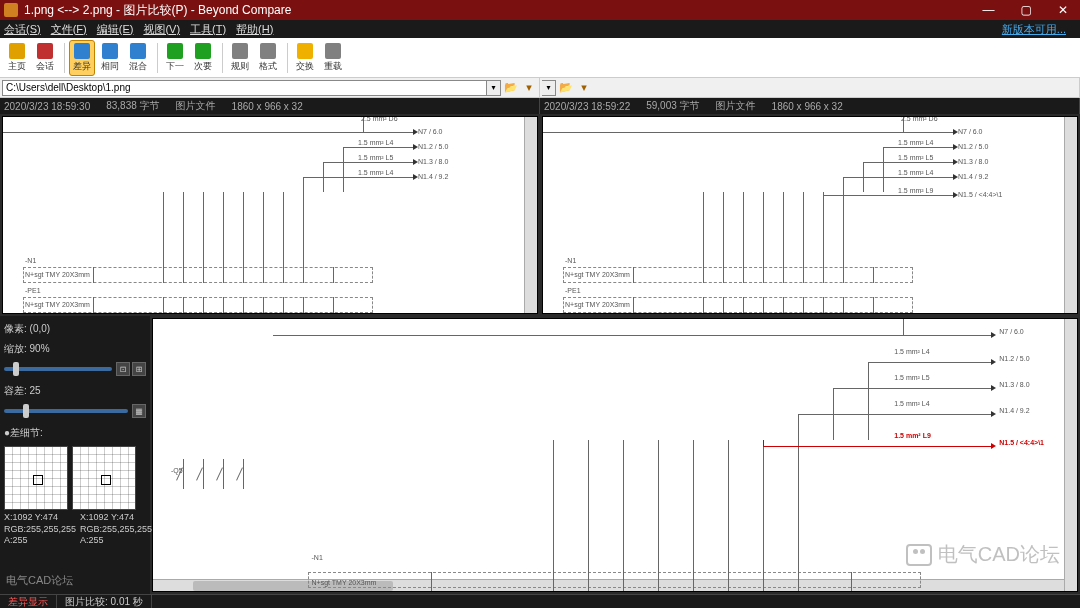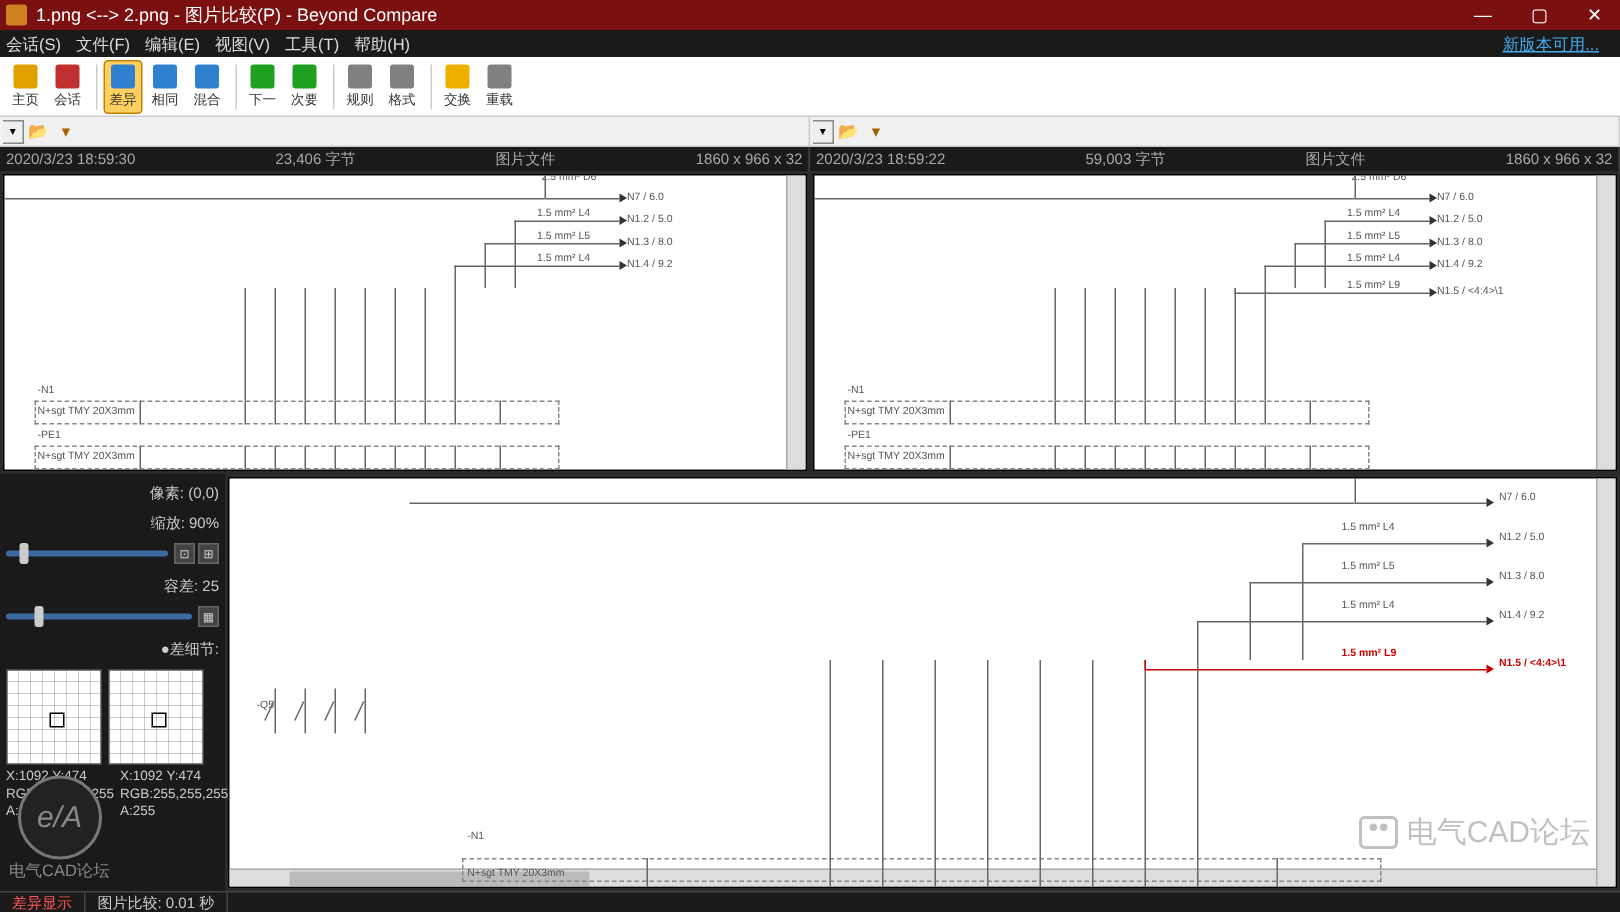--- a/index.html
+++ b/index.html
@@ -5,21 +5,21 @@
 * { margin: 0; padding: 0; box-sizing: border-box; font-family: "Microsoft YaHei", "Segoe UI", Tahoma, sans-serif; }
 body { background: #2a2a2a; width: 1080px; height: 608px; overflow: hidden; position: relative; font-size: 11px; }
 
 .title-bar { background: #7a1010; color: #fff; height: 20px; display: flex; align-items: center; padding: 0 4px; }
 .title-bar .app-icon { width: 14px; height: 14px; background: #d08020; border-radius: 2px; margin-right: 6px; }
 .title-bar .title-text { flex: 1; font-size: 12px; }
 .title-bar .win-btns { display: flex; gap: 10px; font-size: 12px; }
 .title-bar .win-btns span { cursor: pointer; padding: 0 8px; }
 
 .menu-bar { background: #1a1a1a; color: #ddd; height: 18px; display: flex; align-items: center; padding: 0 4px; font-size: 11px; }
-.menu-bar span { margin-right: 10px; cursor: pointer; }
+.menu-bar span { margin-right: 10px; cursor: pointer; text-decoration: underline; }
 .menu-bar .right-link { margin-left: auto; color: #4ae; text-decoration: underline; }
 
 .tool-bar { background: #fff; height: 40px; border-bottom: 1px solid #ccc; display: flex; align-items: center; padding: 0 4px; }
 .tool-btn { display: flex; flex-direction: column; align-items: center; justify-content: center; width: 26px; height: 36px; margin-right: 2px; cursor: pointer; border-radius: 3px; }
 .tool-btn.active { background: #ffd060; border: 1px solid #c08000; }
 .tool-btn .ic { width: 16px; height: 16px; border-radius: 2px; }
 .tool-btn .lb { font-size: 9px; color: #333; margin-top: 1px; }
 .tool-sep { width: 1px; height: 30px; background: #ccc; margin: 0 4px; }
 .ic-home{background:#e0a000}.ic-sess{background:#c03030}
 .ic-diff{background:#3080d0}.ic-same{background:#3080d0}.ic-struct{background:#3080d0}
@@ -27,39 +27,39 @@
 .ic-rule{background:#808080}.ic-fmt{background:#808080}
 .ic-swap{background:#f0b000}.ic-reload{background:#808080}
 
 .path-row { background: #f0f0f0; height: 20px; display: flex; align-items: stretch; border-bottom: 1px solid #ccc; }
 .path-half { flex: 1; display: flex; align-items: center; padding: 0 2px; border-right: 1px solid #ccc; }
 .path-half input { flex: 1; height: 16px; border: 1px solid #888; font-size: 10px; padding: 0 3px; background: #fff; }
 .path-half .dd { width: 14px; height: 16px; border: 1px solid #888; border-left: none; background: #eee; text-align: center; font-size: 8px; line-height: 14px; }
 .path-half .icn { width: 16px; height: 16px; margin-left: 2px; display: flex; align-items: center; justify-content: center; font-size: 11px; color: #a06000; cursor: pointer; }
 
 .info-row { background: #1a1a1a; color: #aaa; height: 16px; display: flex; font-size: 10px; }
-.info-half { flex: 1; display: flex; align-items: center; padding: 0 4px; gap: 16px; border-right: 1px solid #444; justify-content: space-between; }
+.info-half { flex: 1; display: flex; align-items: center; padding: 0 4px; gap: 16px; border-right: 1px solid #444; }
 
 .compare-row { height: 202px; display: flex; background: #2a2a2a; }
 .img-panel { flex: 1; background: #fff; margin: 2px; border: 1px solid #000; position: relative; overflow: hidden; }
 .img-panel::after { content: ""; position: absolute; right: 0; top: 0; width: 12px; height: 100%; background: #ddd; border-left: 1px solid #aaa; }
 .img-panel .scroll-thumb { position: absolute; right: 1px; top: 40px; width: 10px; height: 50px; background: #bbb; border-radius: 2px; }
 
 .dash-box { position: absolute; border: 1px dashed #888; height: 16px; }
 .wire-h { position: absolute; height: 1px; background: #666; }
 .wire-v { position: absolute; width: 1px; background: #666; }
 .wire-label { position: absolute; font-size: 7px; color: #555; white-space: nowrap; }
 .arrow { position: absolute; width: 0; height: 0; border-top: 3px solid transparent; border-bottom: 3px solid transparent; border-left: 5px solid #333; }
 .diff-red .wire-h, .diff-red .wire-v { background: #c00; }
 .diff-red .wire-label { color: #c00; font-weight: bold; }
 .diff-red .arrow { border-left-color: #c00; }
 
 .bottom-area { display: flex; height: 278px; }
 .side-panel { width: 150px; background: #1a1a1a; color: #ccc; padding: 6px 4px; font-size: 10px; position: relative; }
-.side-panel .srow { margin-bottom: 6px; text-align: right; }
+.side-panel .srow { margin-bottom: 6px; }
 .side-panel .slider { display: flex; align-items: center; gap: 4px; margin-bottom: 8px; }
 .side-panel .slider .track { flex: 1; height: 4px; background: #3a6aa0; position: relative; border-radius: 2px; }
 .side-panel .slider .knob { position: absolute; width: 6px; height: 14px; background: #ccc; top: -5px; border-radius: 2px; }
 .side-panel .slider-btns { display: flex; gap: 2px; }
 .side-panel .slider-btns .sb { width: 14px; height: 14px; background: #444; border: 1px solid #666; font-size: 8px; display: flex; align-items: center; justify-content: center; cursor: pointer; }
 .pixel-preview { display: flex; gap: 4px; margin-top: 4px; }
 .pixel-preview .pv { width: 64px; height: 64px; background: repeating-linear-gradient(#fff,#fff 7px,#ccc 7px,#ccc 8px), repeating-linear-gradient(90deg,#fff,#fff 7px,#ccc 7px,#ccc 8px); background-blend-mode: multiply; border: 1px solid #444; position: relative; }
 .pixel-preview .pv::after { content:""; position:absolute; left:28px; top:28px; width:8px; height:8px; border:1px solid #000; }
 .pixel-info { display: flex; gap: 4px; font-size: 9px; margin-top: 2px; }
 .pixel-info div { flex: 1; line-height: 1.3; }
@@ -150,35 +150,36 @@
       <div class="lb">交换</div>
     </div>
   <div class="tool-btn">
       <div class="ic ic-reload"></div>
       <div class="lb">重载</div>
     </div>
 </div>
 
 <div class="path-row">
   <div class="path-half">
+    <input value="C:\Users\dell\Desktop\1.png" style="">
     <div class="dd">▾</div>
     <div class="icn">📂</div>
     <div class="icn">▾</div>
   </div>
   <div class="path-half">
     <div class="dd">▾</div>
     <div class="icn">📂</div>
     <div class="icn">▾</div>
   </div>
 </div>
 
 <div class="info-row">
   <div class="info-half">
     <span>2020/3/23 18:59:30</span>
-    <span>23,406 字节</span>
+    <span>83,838 字节</span>
     <span>图片文件</span>
     <span>1860 x 966 x 32</span>
   </div>
   <div class="info-half">
     <span>2020/3/23 18:59:22</span>
     <span>59,003 字节</span>
     <span>图片文件</span>
     <span>1860 x 966 x 32</span>
   </div>
 </div>
@@ -340,21 +341,20 @@
         <div>RGB:255,255,255</div>
         <div>A:255</div>
       </div>
       <div>
         <div>X:1092 Y:474</div>
         <div>RGB:255,255,255</div>
         <div>A:255</div>
       </div>
     </div>
     <div class="logo-ea">
-      <div class="circ">e/A</div>
       <div>电气CAD论坛</div>
     </div>
   </div>
 
   <div class="diff-view" id="panel-diff">
     <div class="scroll-thumb"></div>
     <div class="hscroll">
         <div class="ht"></div>
       </div>
   <div class="wire-v" style="left: 30px; top: 140px; height: 30px;"></div>

